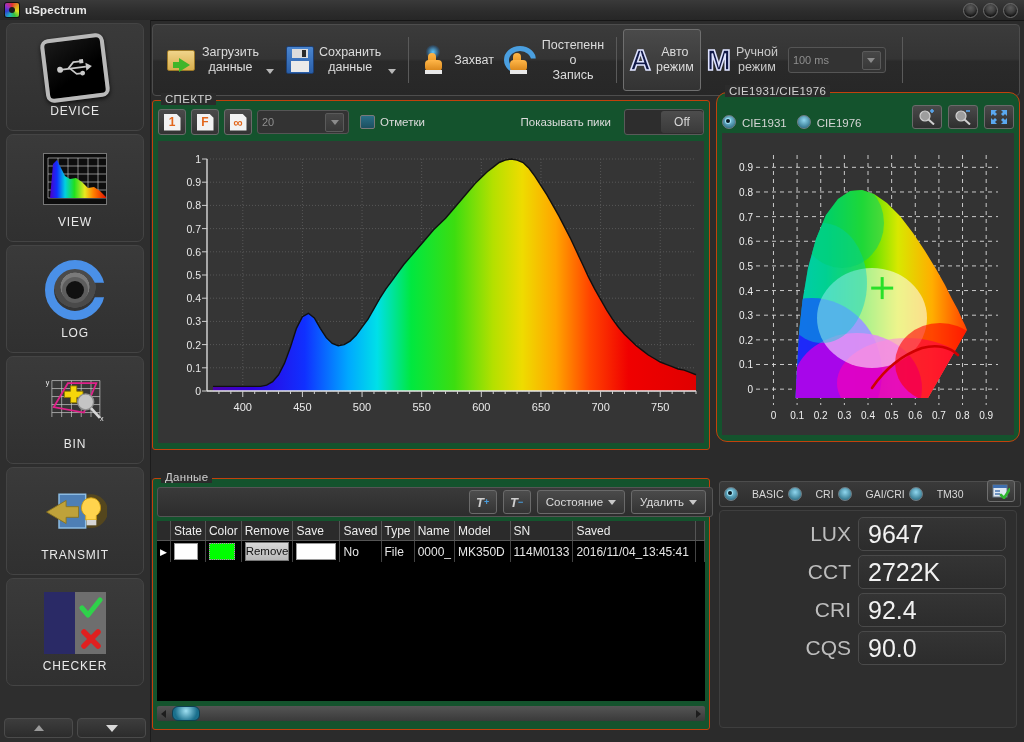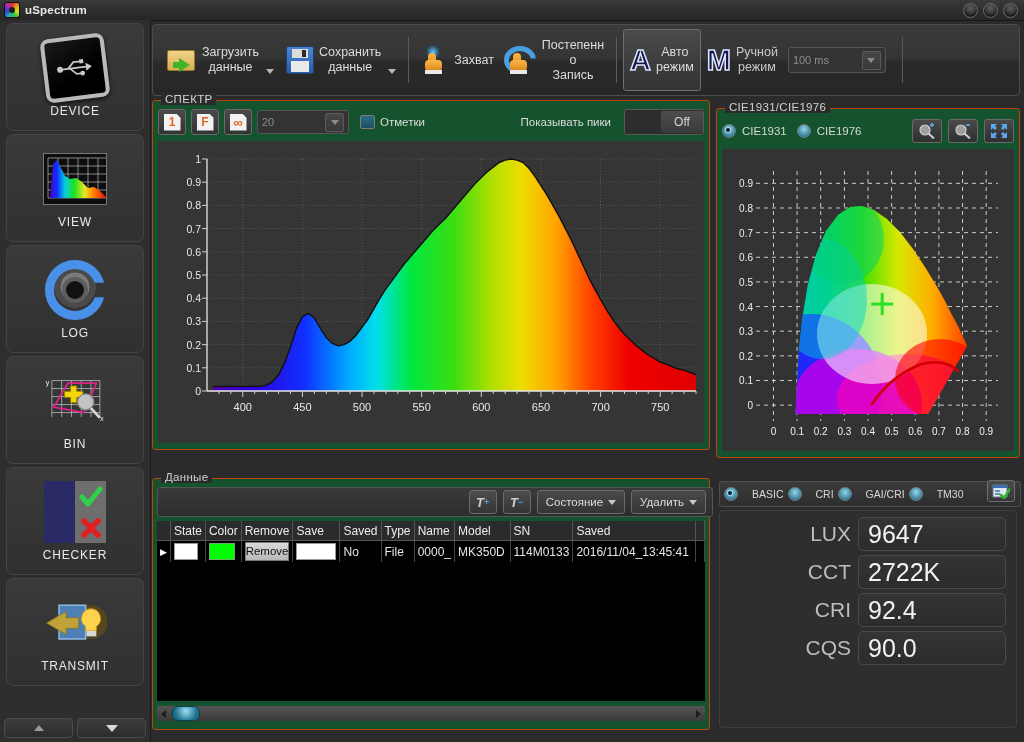--- a/index.html
+++ b/index.html
@@ -129,22 +129,22 @@
     background:linear-gradient(180deg,#2a6f86,#1c4f60);}
   .lbl{color:#dcdcdc;font-size:11.5px;}
   .toggle{width:78px;height:24px;border-radius:3px;background:#2d2d2d;border:1px solid #5a5a5a;
     display:flex;justify-content:flex-end;align-items:center;}
   .toggle .knob{width:42px;height:22px;border-radius:3px;
     background:linear-gradient(180deg,#4d4d4d,#3a3a3a);
     display:flex;align-items:center;justify-content:center;color:#d7d7d7;font-size:12px;}
   #spec-canvas{position:absolute;left:5px;top:40px;width:546px;height:302px;background:#333;}
 
   
-  #ciepanel{left:716px;top:108px;width:302px;height:348px;}
-  #cie-tools{position:absolute;left:5px;top:8px;width:292px;height:28px;display:flex;align-items:center;gap:6px;}
+  #ciepanel{left:716px;top:92px;width:302px;height:348px;border-radius:11px;}
+  #cie-tools{position:absolute;left:5px;top:8px;width:292px;height:28px;display:flex;align-items:flex-end;gap:6px;}
   .radio{width:12px;height:12px;border-radius:50%;border:1px solid #6f7d85;
     background:radial-gradient(circle at 50% 35%,#8fd6ee,#1a5c73);position:relative;}
   .radio.on:after{content:"";position:absolute;left:3px;top:3px;width:4px;height:4px;border-radius:50%;
     background:#0a1a22;box-shadow:0 0 0 1px #9fe3f6;}
   .cielbl{color:#d6d6d6;font-size:11.5px;}
   .zbtn{width:28px;height:22px;border-radius:3px;border:1px solid #6a6a6a;
     background:linear-gradient(180deg,#4a4a4a,#2f2f2f);display:flex;align-items:center;justify-content:center;}
   #cie-canvas{position:absolute;left:5px;top:40px;width:292px;height:302px;background:#333;}
 
   
@@ -276,49 +276,49 @@
           <path d="M24 16 h7 v-6 h7 v6 h7 v7 h-7 v6 h-7 v-6 h-7 z" fill="#f5d60a" stroke="#8a7500" stroke-width="1"></path>
           <circle cx="48" cy="28" r="9" fill="#c4c4c4" stroke="#8d8d8d" stroke-width="1.6"></circle>
           <path d="M54 35 L64 46" stroke="#d6d6d6" stroke-width="3"></path>
         </svg>
       </div>
       <div class="slabel">BIN</div>
     </div>
 
     <div class="sideitem">
       <div class="sideicon" style="display:flex;align-items:center;justify-content:center;">
+        <svg width="72" height="52" viewBox="0 0 72 52">
+          <circle cx="54" cy="25" r="19" fill="#7a5c00" opacity="0.45"></circle>
+          <rect x="18" y="6" width="30" height="38" fill="#4e7fb5" stroke="#8fc0e8" stroke-width="1.6"></rect>
+          <path d="M4 26 L26 13 L26 20 L40 20 L40 32 L26 32 L26 39 Z" fill="#bfa23a" stroke="#8a7320" stroke-width="1"></path>
+          <path d="M54 10 a11 11 0 0 1 6 20 v5 h-12 v-5 a11 11 0 0 1 6 -20 z" fill="#ffd34d" stroke="#c99a10" stroke-width="1"></path>
+          <rect x="49" y="35" width="11" height="6" fill="#d6d6d6"></rect>
+        </svg>
+      </div>
+      <div class="slabel">TRANSMIT</div>
+    </div>
+
+    <div class="sideitem">
+      <div class="sideicon" style="display:flex;align-items:center;justify-content:center;">
         <div class="ic-check">
           <div style="background:#2a2a66"></div>
           <div style="background:#6e6e6e;display:flex;align-items:center;justify-content:center;">
             <svg width="24" height="22" viewBox="0 0 24 22">
                 <path d="M3 11 L9 18 L21 3" stroke="#2fd14a" stroke-width="5" fill="none" stroke-linecap="round" stroke-linejoin="round"></path>
               </svg>
           </div>
           <div style="background:#2a2a66"></div>
           <div style="background:#6e6e6e;display:flex;align-items:center;justify-content:center;">
             <svg width="22" height="22" viewBox="0 0 22 22">
                 <path d="M4 4 L18 18 M18 4 L4 18" stroke="#e02020" stroke-width="5.5" stroke-linecap="round"></path>
               </svg>
           </div>
         </div>
       </div>
       <div class="slabel">CHECKER</div>
-    </div>
-
-    <div class="sideitem">
-      <div class="sideicon" style="display:flex;align-items:center;justify-content:center;">
-        <svg width="72" height="52" viewBox="0 0 72 52">
-          <circle cx="54" cy="25" r="19" fill="#7a5c00" opacity="0.45"></circle>
-          <rect x="18" y="6" width="30" height="38" fill="#4e7fb5" stroke="#8fc0e8" stroke-width="1.6"></rect>
-          <path d="M4 26 L26 13 L26 20 L40 20 L40 32 L26 32 L26 39 Z" fill="#bfa23a" stroke="#8a7320" stroke-width="1"></path>
-          <path d="M54 10 a11 11 0 0 1 6 20 v5 h-12 v-5 a11 11 0 0 1 6 -20 z" fill="#ffd34d" stroke="#c99a10" stroke-width="1"></path>
-          <rect x="49" y="35" width="11" height="6" fill="#d6d6d6"></rect>
-        </svg>
-      </div>
-      <div class="slabel">TRANSMIT</div>
     </div>
 
     <div id="sidebottom">
       <div class="sarrow">
           <div class="tri-up"></div>
         </div>
       <div class="sarrow">
           <div class="tri-dn"></div>
         </div>
     </div>

